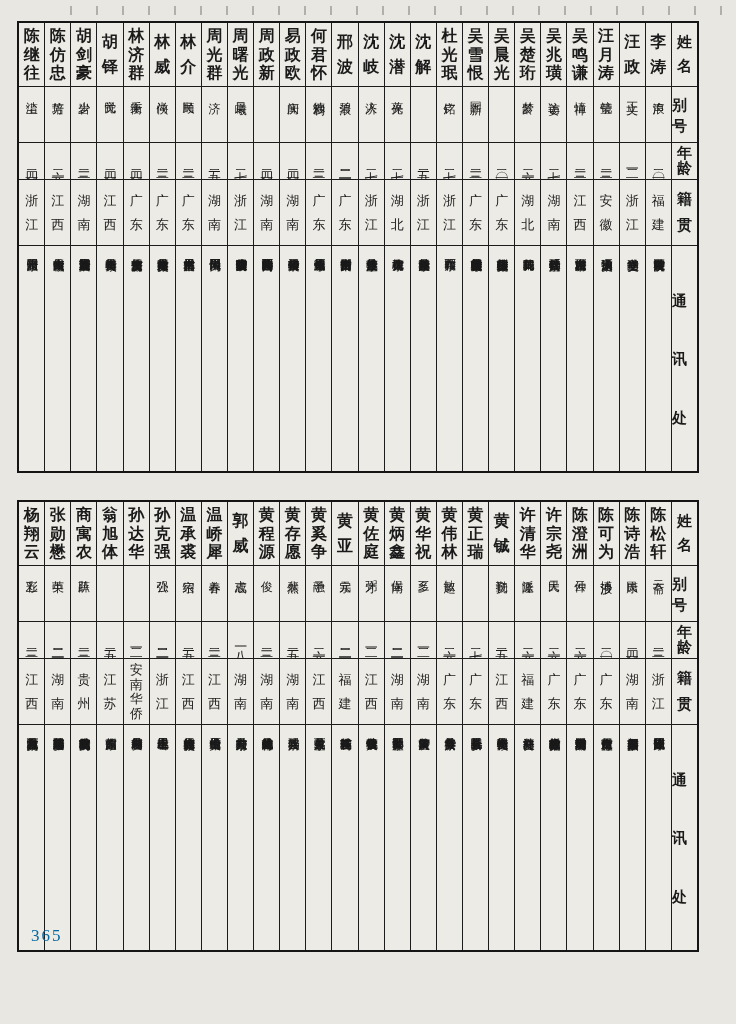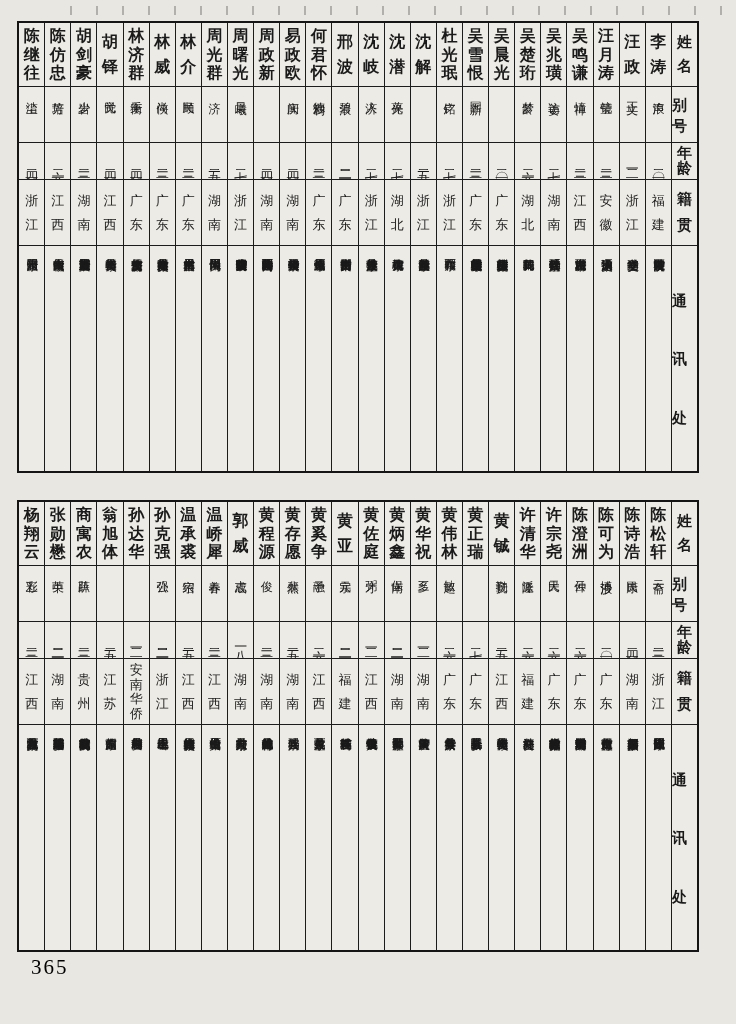--- a/index.html
+++ b/index.html
@@ -59,22 +59,22 @@
     flex-direction:column;
     align-items:center;
     justify-content:space-evenly;
     padding:2px 0;
   }
   .spread .ch { display:block; line-height:1; }
 
   .header-col .cell { font-weight:bold; font-size:15px; }
 
   .page-number {
-    position:absolute; left:31px; top:955px;
-    font-size:21px; letter-spacing:2px; color:#000000;
+    position:absolute; left:31px; top:926px;
+    font-size:17px; letter-spacing:2px; color:#0369a1;
   }
 </style>
 </head>
 <body>
 
 <div class="page">
 
   <div class="artifact-top"></div>
 
   <div class="rtable" id="table-top">

